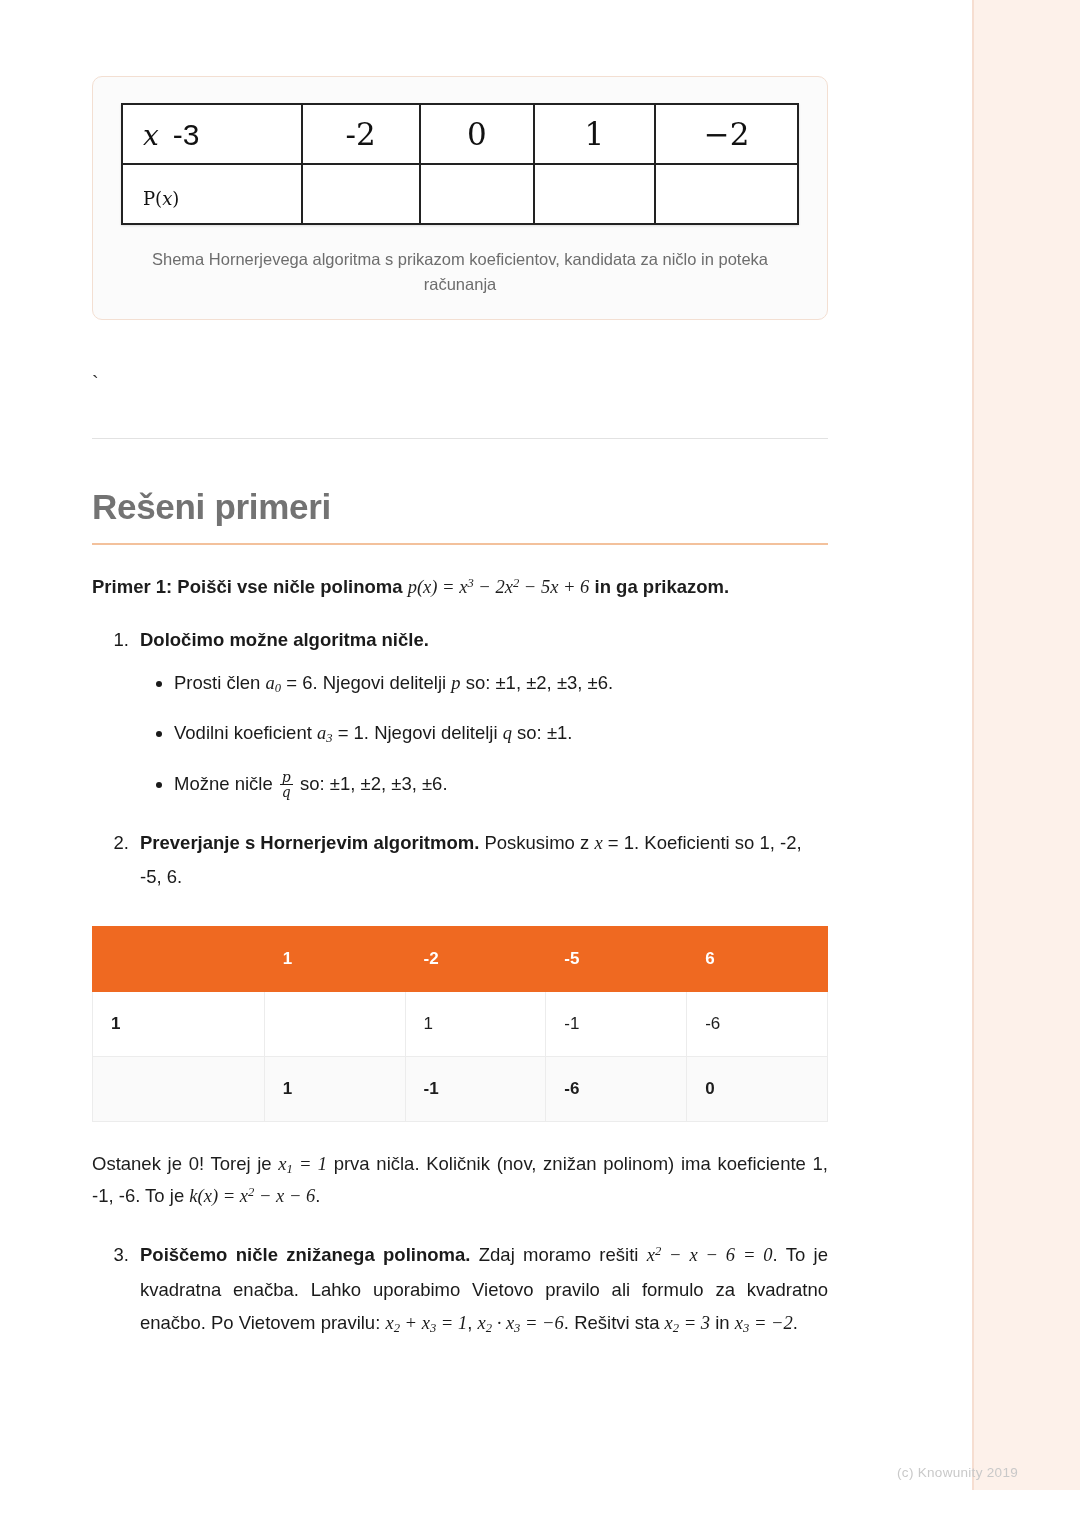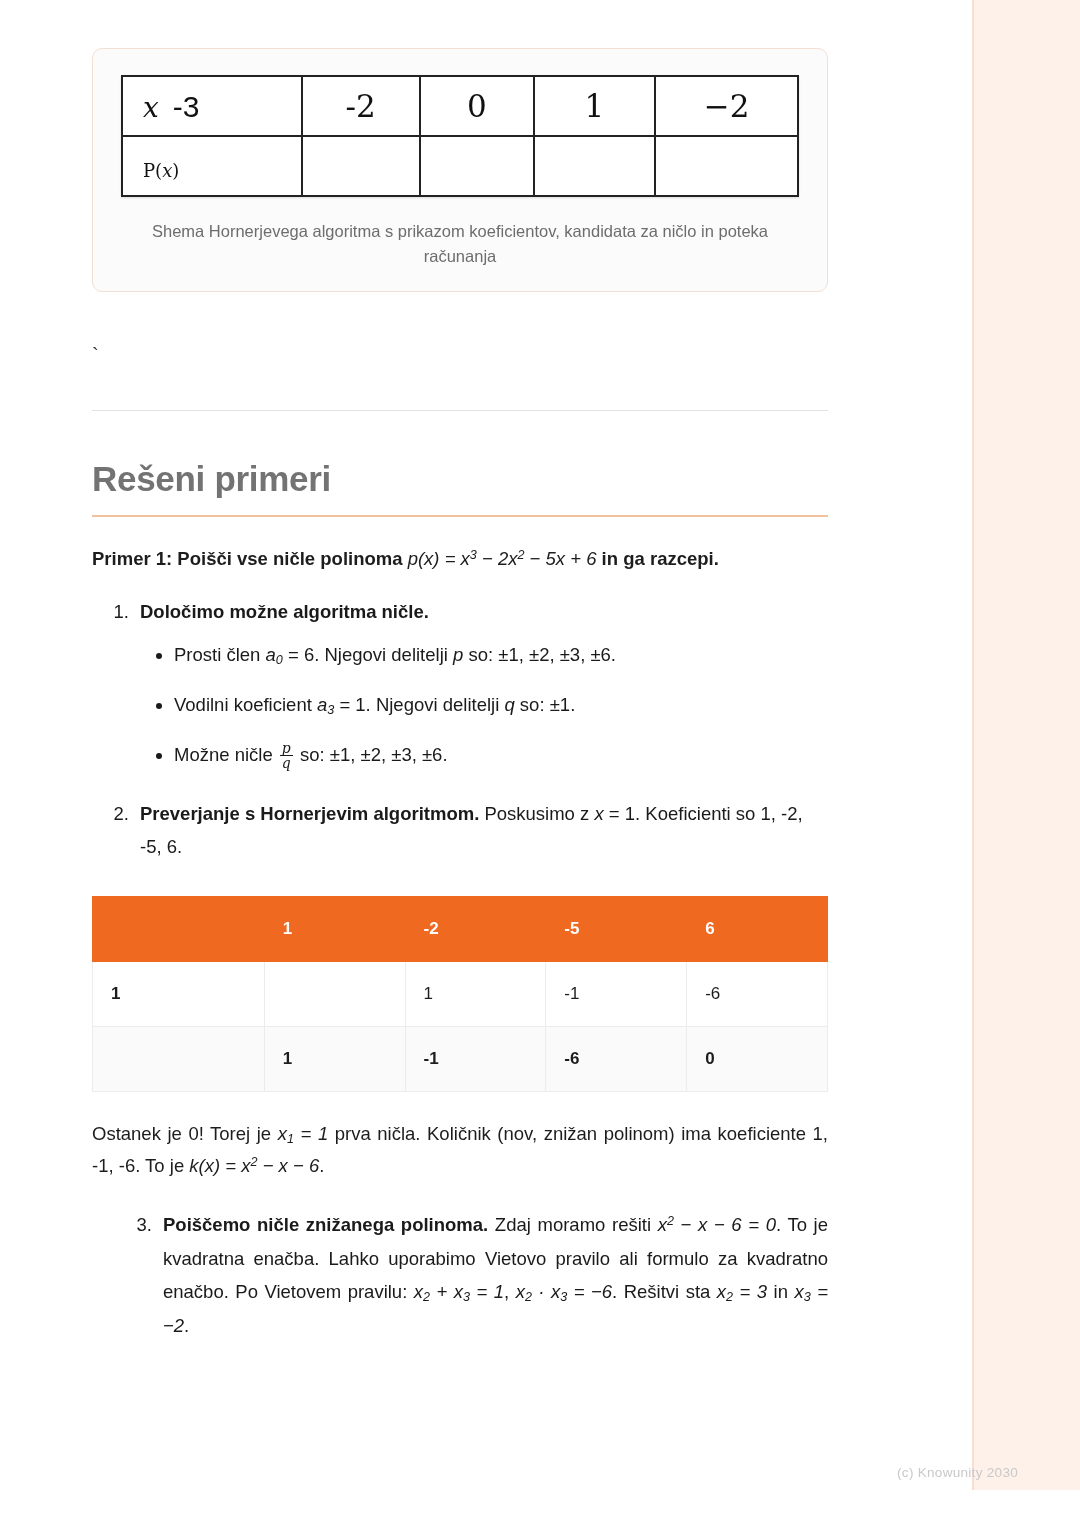--- a/index.html
+++ b/index.html
@@ -41,21 +41,21 @@
   }
   .content {
     position: absolute;
     left: 92px;
     top: 0;
     width: 736px;
   }
 
   
   .figure-card {
-    margin-top: 48px;
+    margin-top: 76px;
     border: 1px solid #f3dfd2;
     border-radius: 10px;
     background: #fbfbfb;
     padding: 26px 28px 22px 28px;
     box-sizing: border-box;
   }
   .horner-table {
     border-collapse: collapse;
     margin: 0 auto;
     background: #ffffff;
@@ -130,21 +130,21 @@
 
   
   .para {
     font-size: 18.5px;
     line-height: 1.75;
     margin-top: 26px;
     color: #1d1d1d;
   }
   .para b { font-weight: bold; }
   .math {
-    font-family: Liberation Sans, sans-serif;
+    font-family: Liberation Serif, serif;
     font-style: italic;
     font-weight: normal;
   }
   sub {
     font-size: 0.68em;
     vertical-align: -0.25em;
   }
   sup {
     font-size: 0.68em;
     vertical-align: 0.45em;
@@ -212,21 +212,21 @@
   .calc-table col.c-rest { width: 141px; }
 
   .para.justify {
     text-align: justify;
   }
 
   ol.steps.cont {
     counter-reset: none;
     margin-top: 26px;
   }
-  ol.steps.cont > li { text-align: justify; margin-left: 23px; }
+  ol.steps.cont > li { text-align: justify; }
 
   .watermark {
     position: absolute;
     right: 62px;
     bottom: 48px;
     font-size: 13.5px;
     color: #c9c9c9;
     letter-spacing: 0.3px;
   }
 </style>
@@ -267,21 +267,21 @@
     </div>
 
     <div class="tick-line">`</div>
 
     <hr class="hr">
 
     <h1 class="section-title">Rešeni primeri</h1>
     <div class="title-underline"></div>
 
     <div class="para">
-      <b>Primer 1: Poišči vse ničle polinoma </b><span class="math">p(x) = x<sup>3</sup> − 2x<sup>2</sup> − 5x + 6</span><b> in ga razcepi.</b>
+      <b>Primer 1: Poišči vse ničle polinoma </b><span class="math">p(x) = x<sup>3</sup> − 2x<sup>2</sup> − 5x + 6</span><b> in ga prikazom.</b>
     </div>
 
     <ol class="steps">
       <li>
         <b>Določimo možne algoritma ničle.</b>
         <ul class="sub">
           <li>
             Prosti člen <span class="math">a<sub>0</sub></span> = 6. Njegovi delitelji <span class="math">p</span> so: ±1, ±2, ±3, ±6.
           </li>
           <li>
@@ -337,14 +337,14 @@
     </div>
 
     <ol class="steps cont" start="3">
       <li>
         <b>Poiščemo ničle znižanega polinoma.</b><span> Zdaj moramo rešiti <span class="math">x<sup>2</sup> − x − 6 = 0</span>. To je kvadratna enačba. Lahko uporabimo Vietovo pravilo ali formulo za kvadratno enačbo. Po Vietovem pravilu: <span class="math">x<sub>2</sub> + x<sub>3</sub> = 1</span>, <span class="math">x<sub>2</sub> · x<sub>3</sub> = −6</span>. Rešitvi sta <span class="math">x<sub>2</sub> = 3</span> in <span class="math">x<sub>3</sub> = −2</span>.</span>
       </li>
     </ol>
 
   </div>
 
-  <div class="watermark">(c) Knowunity 2030</div>
+  <div class="watermark">(c) Knowunity 2019</div>
 </div>
 
 </body></html>

